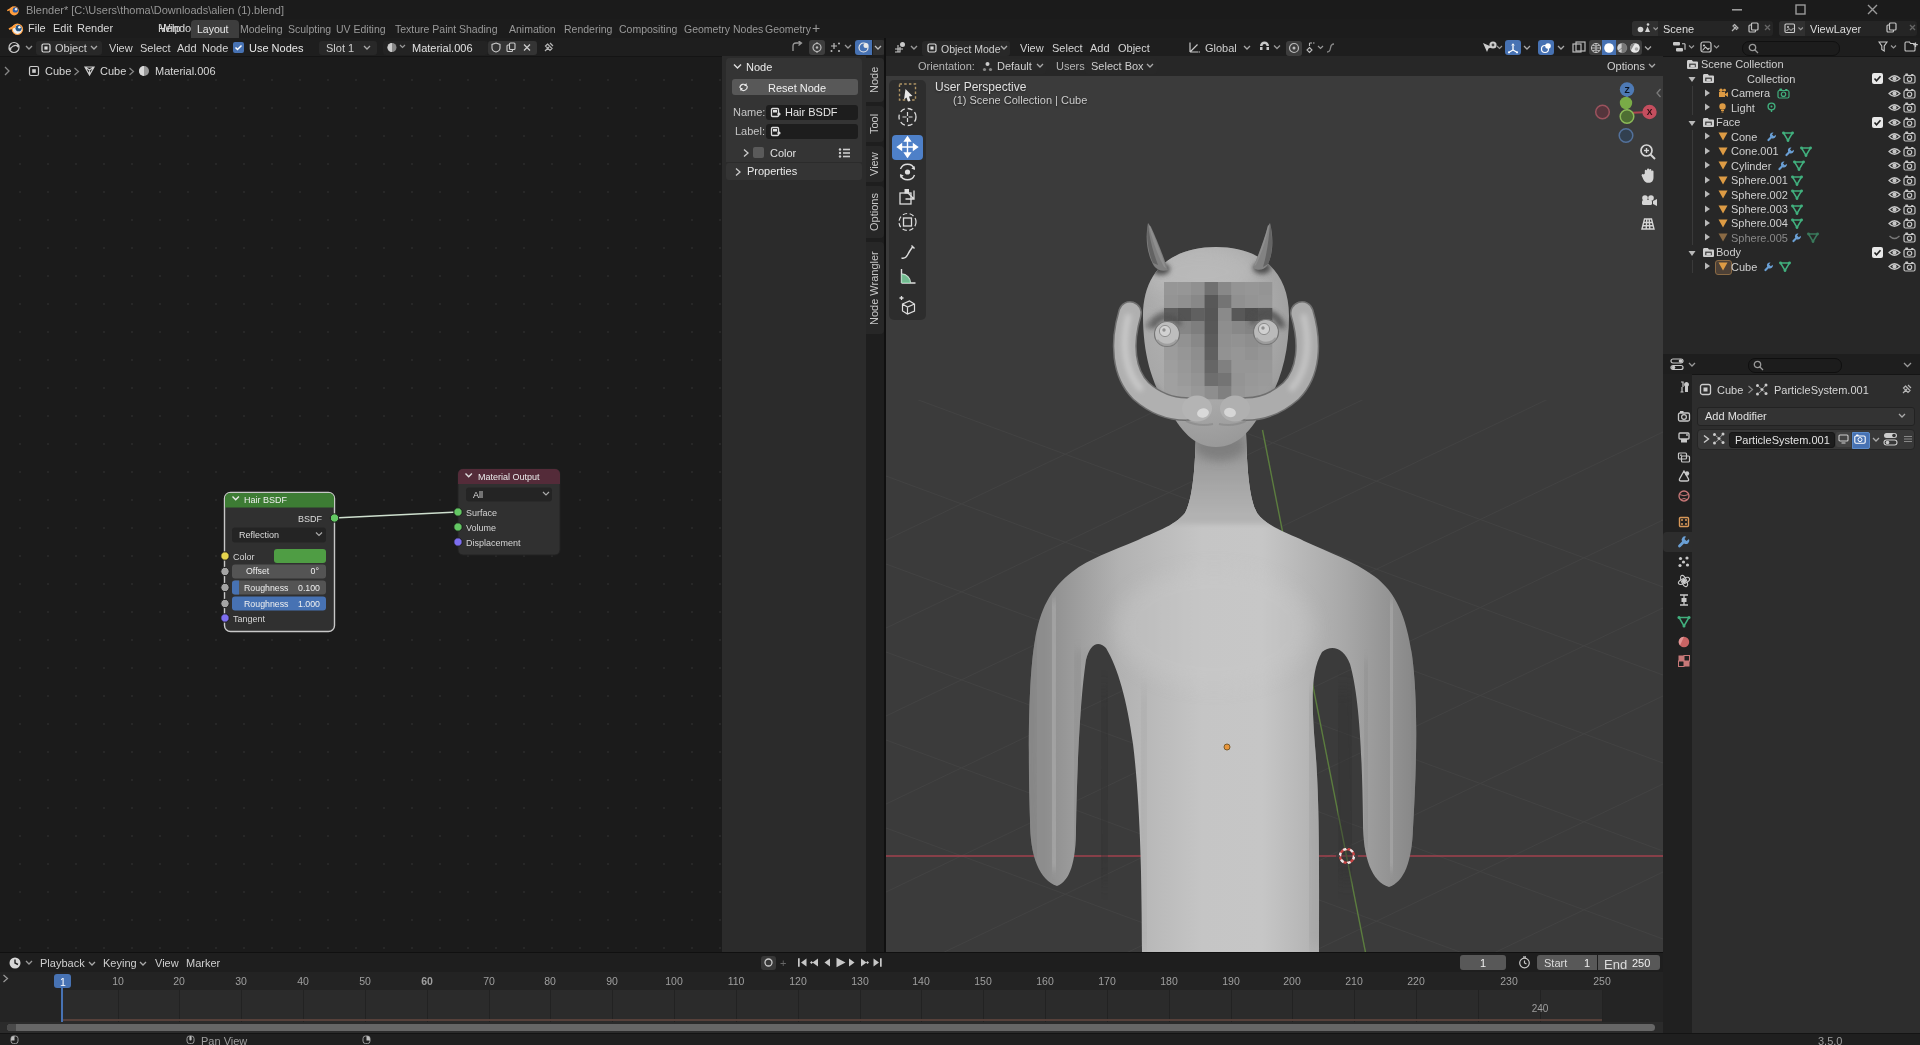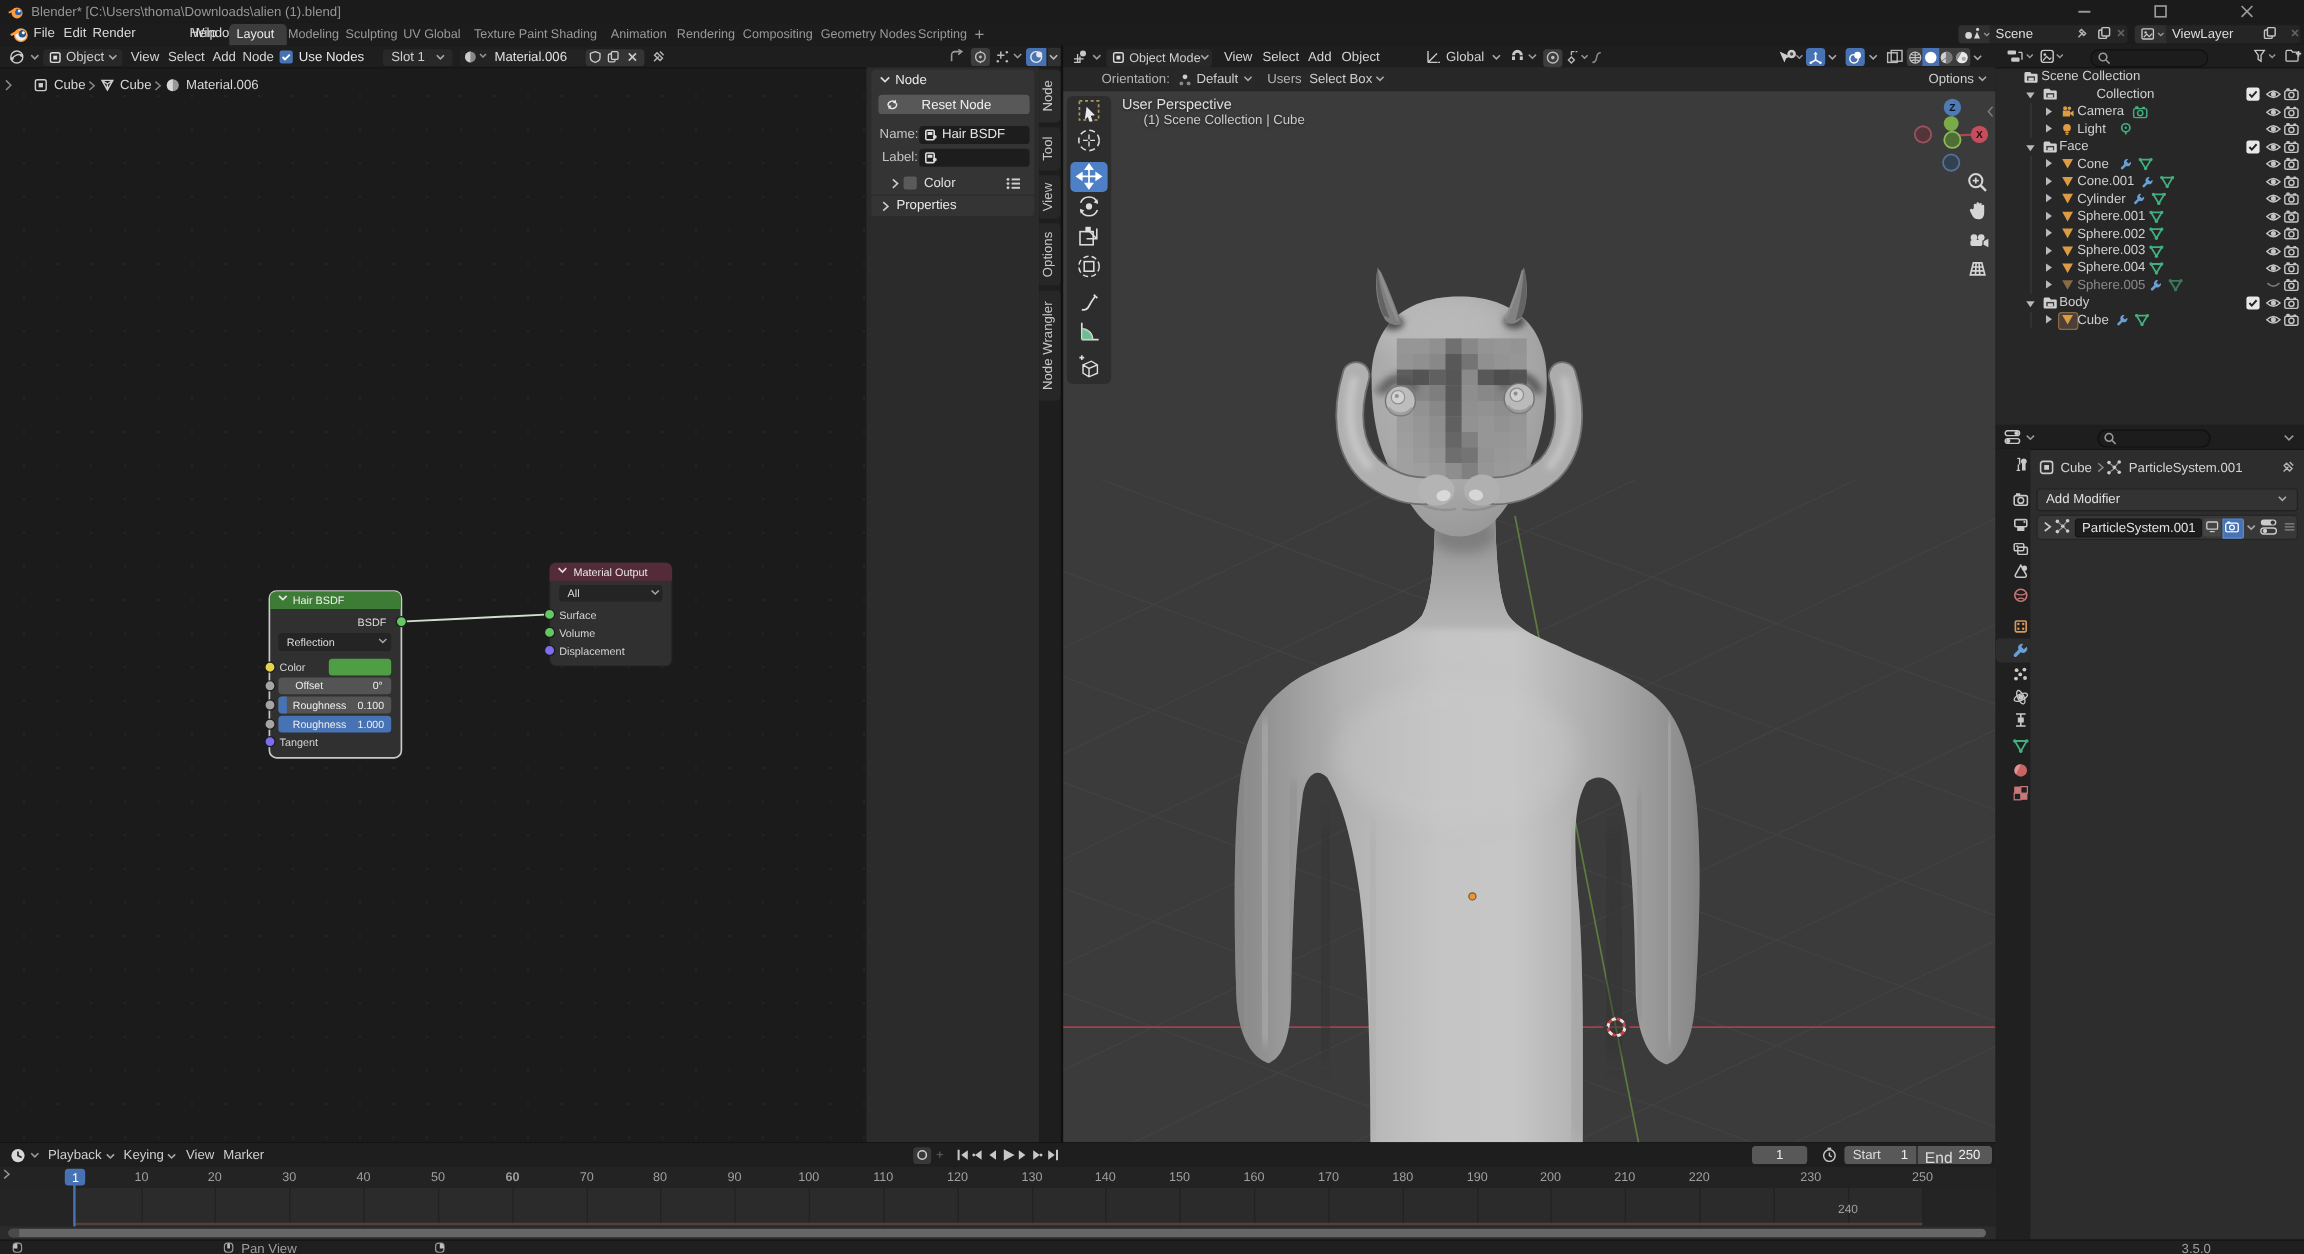--- a/index.html
+++ b/index.html
@@ -36,35 +36,35 @@
     <div class="txt" style="left:77px;top:23px;color:#d9d9d9;">Render</div>
     <div class="txt" style="left:116px;top:23px;color:#d9d9d9;margin-left:44px;">Window</div>
     <div class="txt" style="left:158px;top:23px;color:#d9d9d9;">Help</div>
     <div class="abs" style="left:191px;top:20px;width:48px;height:18px;background:#3d3d3d;border-radius:4px 4px 0 0;"></div>
     <div class="txt" style="left:197px;top:23.5px;color:#e8e8e8;font-size:10.5px;">Layout</div>
     <div class="abs" style="left:234px;top:20px;width:54px;height:18px;"></div>
     <div class="txt" style="left:240px;top:23.5px;color:#999999;font-size:10.5px;">Modeling</div>
     <div class="abs" style="left:282px;top:20px;width:54px;height:18px;"></div>
     <div class="txt" style="left:288px;top:23.5px;color:#999999;font-size:10.5px;">Sculpting</div>
     <div class="abs" style="left:330px;top:20px;width:60px;height:18px;"></div>
-    <div class="txt" style="left:336px;top:23.5px;color:#999999;font-size:10.5px;">UV Global</div>
+    <div class="txt" style="left:336px;top:23.5px;color:#999999;font-size:10.5px;">UV Editing</div>
     <div class="abs" style="left:389px;top:20px;width:68px;height:18px;"></div>
     <div class="txt" style="left:395px;top:23.5px;color:#999999;font-size:10.5px;">Texture Paint</div>
     <div class="abs" style="left:453px;top:20px;width:50px;height:18px;"></div>
     <div class="txt" style="left:459px;top:23.5px;color:#999999;font-size:10.5px;">Shading</div>
     <div class="abs" style="left:503px;top:20px;width:58px;height:18px;"></div>
     <div class="txt" style="left:509px;top:23.5px;color:#999999;font-size:10.5px;">Animation</div>
     <div class="abs" style="left:558px;top:20px;width:58px;height:18px;"></div>
     <div class="txt" style="left:564px;top:23.5px;color:#999999;font-size:10.5px;">Rendering</div>
     <div class="abs" style="left:613px;top:20px;width:68px;height:18px;"></div>
     <div class="txt" style="left:619px;top:23.5px;color:#999999;font-size:10.5px;">Compositing</div>
     <div class="abs" style="left:678px;top:20px;width:84px;height:18px;"></div>
     <div class="txt" style="left:684px;top:23.5px;color:#999999;font-size:10.5px;">Geometry Nodes</div>
     <div class="abs" style="left:759px;top:20px;width:54px;height:18px;"></div>
-    <div class="txt" style="left:765px;top:23.5px;color:#999999;font-size:10.5px;">Scripting</div>
+    <div class="txt" style="left:765px;top:23.5px;color:#999999;font-size:10.5px;">Geometry</div>
     <div class="txt" style="left:812px;top:21px;color:#999;font-size:14px;">+</div>
 <div class="abs" style="left:1632px;top:20.5px;width:141px;height:15px;background:#252525;border-radius:3px;"></div>
 <div class="abs" style="left:1632px;top:20.5px;width:26px;height:15px;background:#303030;border-radius:3px 0 0 3px;"></div>
 <svg class="abs" style="left:1636px;top:22px" width="22" height="12" viewBox="0 0 22 12">
  <circle cx="4.5" cy="7.5" r="2.8" fill="#d5d5d5"></circle>
  <path d="M9 10 L11.5 4.5 L14 10 Z" fill="#d5d5d5"></path>
  <circle cx="12" cy="2.5" r="1.3" fill="#d5d5d5"></circle>
  <path d="M17.5 5.5 l2.2 2.2 l2.2 -2.2" stroke="#999" stroke-width="1.1" fill="none"></path>
 </svg>
 <div class="txt" style="left:1663px;top:24px;color:#ddd;font-size:11px;">Scene</div>

